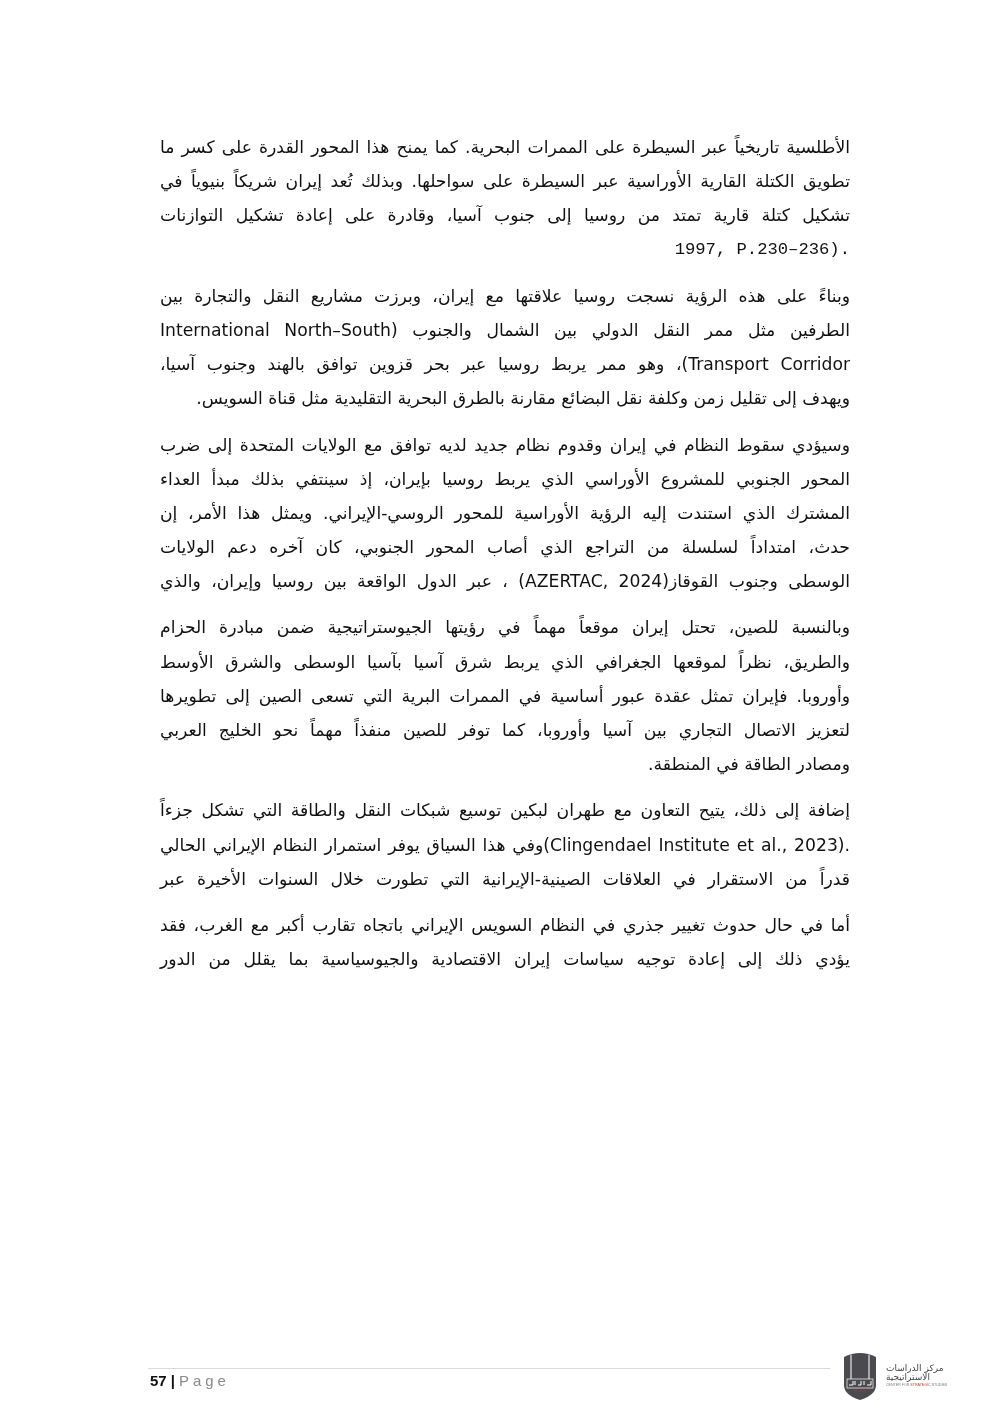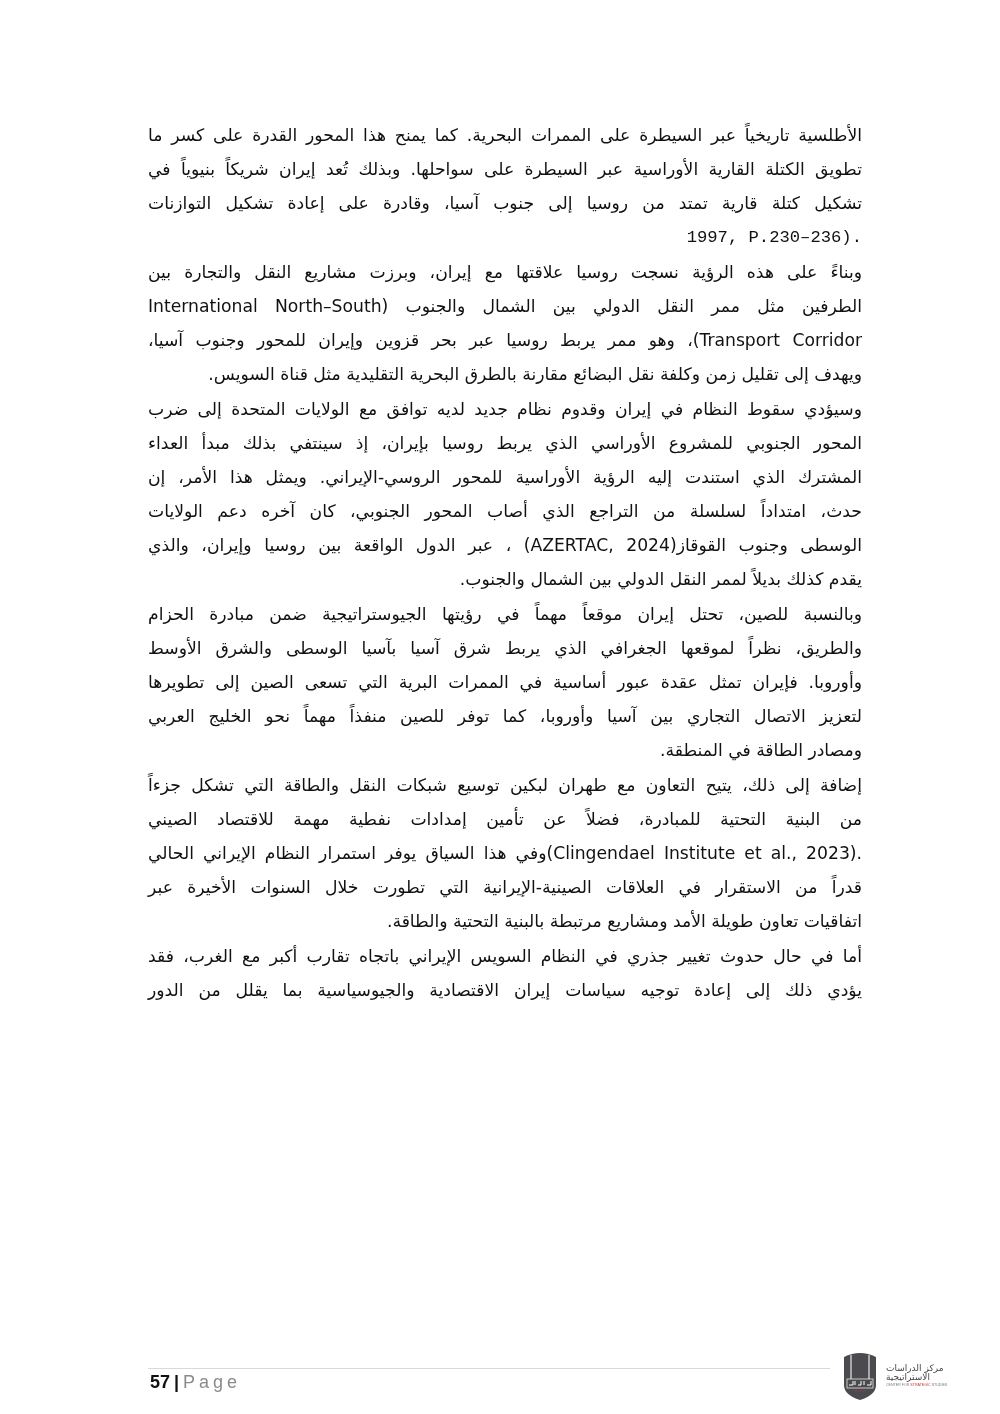--- a/index.html
+++ b/index.html
@@ -20,21 +20,21 @@
     left: 148px;
     top: 118px;
     width: 714px;
     direction: rtl;
     text-align: justify;
     font-family: "DejaVu Sans", sans-serif;
     font-size: 17.2px;
     line-height: 34.2px;
   }
   .para {
-    margin: 0;
+    margin: 12px;
     padding: 0;
   }
   .line {
     display: block;
     height: 34.2px;
     white-space: nowrap;
     text-align-last: justify;
     text-align: justify;
     overflow: visible;
   }
@@ -53,21 +53,21 @@
     top: 1368px;
     width: 682px;
     height: 1px;
     background: #d9d9d9;
   }
   .page-num {
     position: absolute;
     left: 150px;
     top: 1372px;
     font-family: "Liberation Sans", sans-serif;
-    font-size: 18px;
+    font-size: 15px;
     direction: ltr;
     color: #111;
   }
   .page-num .num { font-weight: bold; }
   .page-num .sep { font-weight: bold; margin: 0 4px; }
   .page-num .word { color: #8a8a8a; letter-spacing: 4px; }
   .logo {
     position: absolute;
     left: 840px;
     top: 1348px;
@@ -112,47 +112,44 @@
   <div class="para">
     <span class="line">الأطلسية تاريخياً عبر السيطرة على الممرات البحرية. كما يمنح هذا المحور القدرة على كسر ما</span>
     <span class="line">تطويق الكتلة القارية الأوراسية عبر السيطرة على سواحلها. وبذلك تُعد إيران شريكاً بنيوياً في</span>
     <span class="line">تشكيل كتلة قارية تمتد من روسيا إلى جنوب آسيا، وقادرة على إعادة تشكيل التوازنات</span>
     <span class="line ltr-last">1997, P.230–236).</span>
   </div>
 
   <div class="para">
     <span class="line">وبناءً على هذه الرؤية نسجت روسيا علاقتها مع إيران، وبرزت مشاريع النقل والتجارة بين</span>
     <span class="line">الطرفين مثل ممر النقل الدولي بين الشمال والجنوب (International North–South</span>
-    <span class="line">Transport Corridor)، وهو ممر يربط روسيا عبر بحر قزوين وإيران للمحور وجنوب آسيا،</span>
+    <span class="line">Transport Corridor)، وهو ممر يربط روسيا عبر بحر قزوين توافق بالهند وجنوب آسيا،</span>
     <span class="line last">ويهدف إلى تقليل زمن وكلفة نقل البضائع مقارنة بالطرق البحرية التقليدية مثل قناة السويس.</span>
   </div>
 
   <div class="para">
     <span class="line">وسيؤدي سقوط النظام في إيران وقدوم نظام جديد لديه توافق مع الولايات المتحدة إلى ضرب</span>
     <span class="line">المحور الجنوبي للمشروع الأوراسي الذي يربط روسيا بإيران، إذ سينتفي بذلك مبدأ العداء</span>
     <span class="line">المشترك الذي استندت إليه الرؤية الأوراسية للمحور الروسي-الإيراني. ويمثل هذا الأمر، إن</span>
     <span class="line">حدث، امتداداً لسلسلة من التراجع الذي أصاب المحور الجنوبي، كان آخره دعم الولايات</span>
     <span class="line">الوسطى وجنوب القوقاز(AZERTAC, 2024) ، عبر الدول الواقعة بين روسيا وإيران، والذي</span>
-    <span class="line last">يقدم كذلك بديلاً لممر النقل الدولي بين الشمال والجنوب.</span>
   </div>
 
   <div class="para">
     <span class="line">وبالنسبة للصين، تحتل إيران موقعاً مهماً في رؤيتها الجيوستراتيجية ضمن مبادرة الحزام</span>
     <span class="line">والطريق، نظراً لموقعها الجغرافي الذي يربط شرق آسيا بآسيا الوسطى والشرق الأوسط</span>
     <span class="line">وأوروبا. فإيران تمثل عقدة عبور أساسية في الممرات البرية التي تسعى الصين إلى تطويرها</span>
     <span class="line">لتعزيز الاتصال التجاري بين آسيا وأوروبا، كما توفر للصين منفذاً مهماً نحو الخليج العربي</span>
     <span class="line last">ومصادر الطاقة في المنطقة.</span>
   </div>
 
   <div class="para">
     <span class="line">إضافة إلى ذلك، يتيح التعاون مع طهران لبكين توسيع شبكات النقل والطاقة التي تشكل جزءاً</span>
-    <span class="line">من البنية التحتية للمبادرة، فضلاً عن تأمين إمدادات نفطية مهمة للاقتصاد الصيني</span>
     <span class="line">.(Clingendael Institute et al., 2023)وفي هذا السياق يوفر استمرار النظام الإيراني الحالي</span>
     <span class="line">قدراً من الاستقرار في العلاقات الصينية-الإيرانية التي تطورت خلال السنوات الأخيرة عبر</span>
-    <span class="line last">اتفاقيات تعاون طويلة الأمد ومشاريع مرتبطة بالبنية التحتية والطاقة.</span>
   </div>
 
   <div class="para">
     <span class="line">أما في حال حدوث تغيير جذري في النظام السويس الإيراني باتجاه تقارب أكبر مع الغرب، فقد</span>
     <span class="line">يؤدي ذلك إلى إعادة توجيه سياسات إيران الاقتصادية والجيوسياسية بما يقلل من الدور</span>
   </div>
 </div>
 
 <div class="footer-rule"></div>
 

